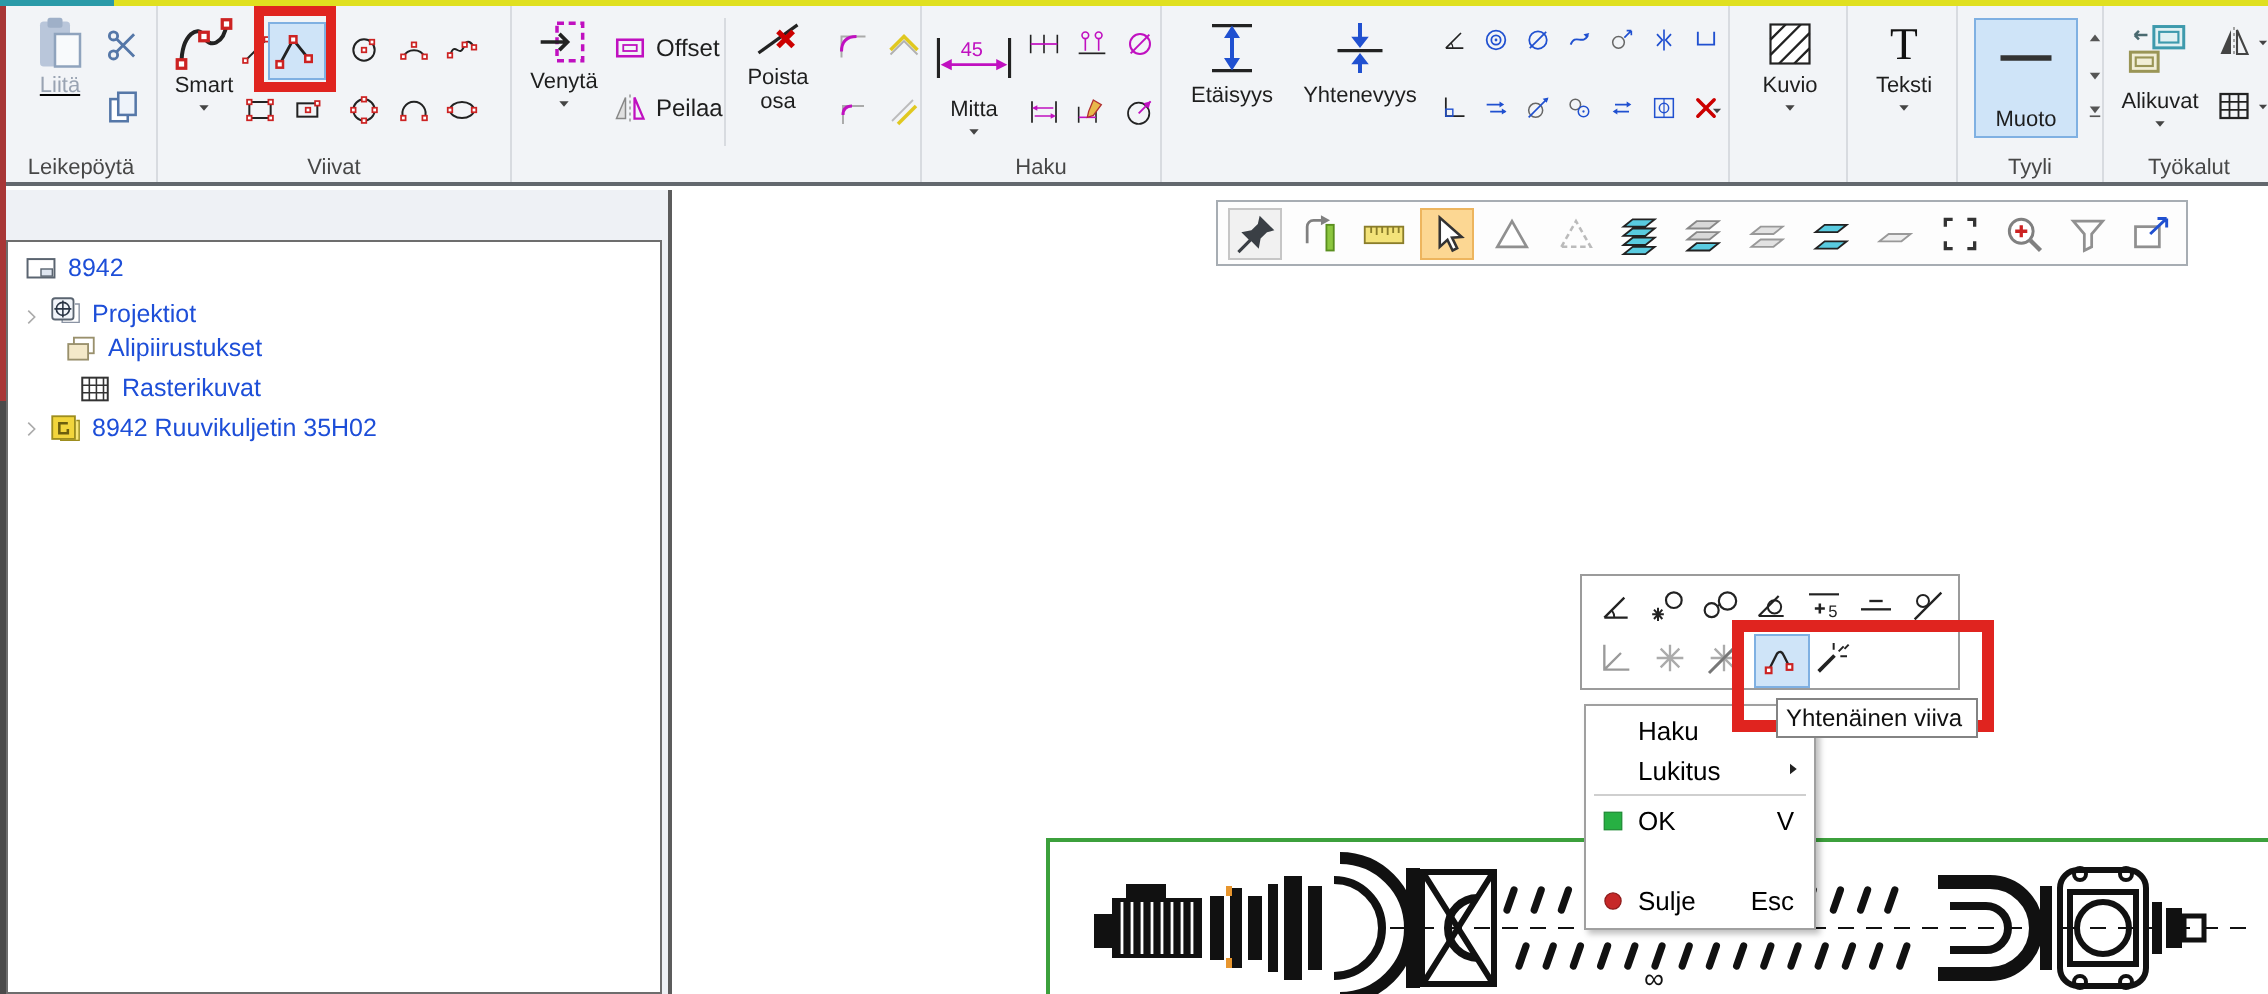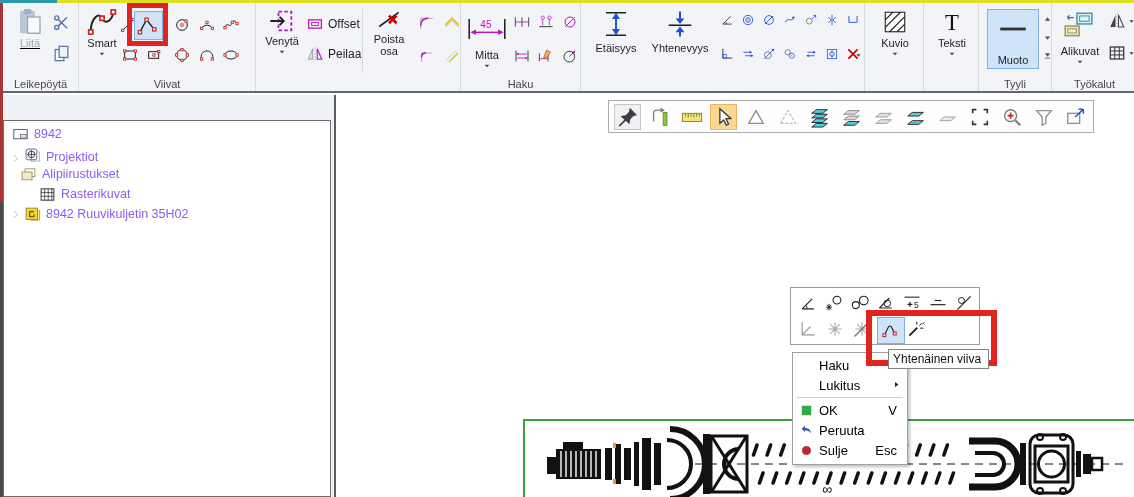--- a/index.html
+++ b/index.html
@@ -22,21 +22,21 @@
   .ic{display:inline-block;line-height:0;}
   .ic svg{display:block;}
   .sel-blue{background:#cfe4f8;border:1px solid #7fb0e2;}
   .inline-btn{position:absolute;display:flex;align-items:center;gap:4px;font-size:12px;color:#1e1e1e;white-space:nowrap;}
   .vsep{position:absolute;width:1px;background:#d8dbe0;}
   
   #panel{left:3px;top:95px;width:333px;height:402px;background:#eef1f5;border-right:2px solid #5c5c5c;}
   #panel-header{position:absolute;left:0;top:0;width:331px;height:25px;background:linear-gradient(to bottom,#e6eef9,#cdddee);
                 font-size:13px;color:#1f2a3a;display:flex;align-items:center;padding-left:7px;}
   #tree-box{position:absolute;left:0;top:25px;width:328px;height:377px;background:#fff;border:1px solid #6d6d6d;}
-  .tree-row{position:absolute;left:0;height:20px;display:flex;align-items:center;font-size:12.5px;color:#8b5cf6;white-space:nowrap;}
+  .tree-row{position:absolute;left:0;height:20px;display:flex;align-items:center;font-size:12.5px;color:#1d4ed8;white-space:nowrap;}
   .tree-row .chev{width:14px;display:inline-flex;justify-content:center;}
   .tree-row .ticon{width:20px;display:inline-flex;justify-content:center;margin-right:4px;}
   
   #canvas-toolbar{left:608px;top:100px;width:486px;height:33px;background:#fdfdfd;border:1px solid #a7adb3;}
   .ct-slot{position:absolute;top:3px;width:27px;height:26px;display:flex;align-items:center;justify-content:center;}
   .ct-pin{background:#f1f1f1;border:1px solid #c6c6c6;}
   .ct-sel{background:#fcd793;border:1px solid #edb55e;}
   
   #float-toolbar{left:790px;top:287px;width:190px;height:58px;background:#fff;border:1px solid #9b9b9b;z-index:30;}
   .ft-slot{position:absolute;width:24px;height:24px;display:flex;align-items:center;justify-content:center;}
@@ -666,21 +666,21 @@
               <svg viewBox="0 0 24 24" fill="none" width="17" height="17">
                 <path d="M19 7 h3 v13 h-12 v-3" stroke="#8a93a3" fill="#fff"></path>
                 <rect x="3" y="3" width="15" height="15" rx="2" fill="#f2f5fa" stroke="#5a6470" stroke-width="1.3"></rect>
                 <circle cx="10.5" cy="10.5" r="4.6" stroke="#2a3545" stroke-width="1.2"></circle>
                 <path d="M10.5 4.5 V16.5 M4.5 10.5 H16.5" stroke="#2a3545" stroke-width="1.1"></path>
               </svg>
             </span>
           </span>
           <span>Projektiot</span>
         </div>
-        <div class="tree-row" style="top: 43px; padding-left: 0;">
+        <div class="tree-row" style="top: 43px; padding-left: 12px;">
           <span class="chev"></span>
           <span class="ticon">
             <span class="ic">
               <svg viewBox="0 0 24 24" fill="none" width="17" height="17">
                 <rect x="7" y="4" width="14" height="11" fill="#fff" stroke="#99906c" stroke-width="1.3"></rect>
                 <rect x="3" y="8.5" width="14" height="11" fill="#f4e9c9" stroke="#99906c" stroke-width="1.3"></rect>
               </svg>
             </span>
           </span>
           <span>Alipiirustukset</span>
@@ -1026,30 +1026,20 @@
         <span class="micon">
           <span class="ic">
             <svg viewBox="0 0 24 24" fill="none" width="15" height="15">
               <rect x="5" y="5" width="14" height="14" fill="#27b043" stroke="#1d8a33"></rect>
             </svg>
           </span>
         </span>
         <span class="mlabel">OK</span>
         <span class="mshort">V</span>
       </div>
-      <div class="menu-item" style="top: 67px;">
-        <span class="micon">
-          <span class="ic">
-            <svg viewBox="0 0 24 24" fill="none" width="15" height="15">
-              <path d="M4 9 L9.5 4.5 V8 C15.5 8 19 11.5 19 16.5 C16.5 12.5 13 11.5 9.5 11.5 V14.5 Z" fill="#3a57b5"></path>
-            </svg>
-          </span>
-        </span>
-        <span class="mlabel">Peruuta</span>
-      </div>
       <div class="menu-item" style="top: 87px;">
         <span class="micon">
           <span class="ic">
             <svg viewBox="0 0 24 24" fill="none" width="15" height="15">
               <circle cx="12" cy="12" r="6.5" fill="#c62828" stroke="#8e1b1b"></circle>
             </svg>
           </span>
         </span>
         <span class="mlabel">Sulje</span>
         <span class="mshort">Esc</span>

